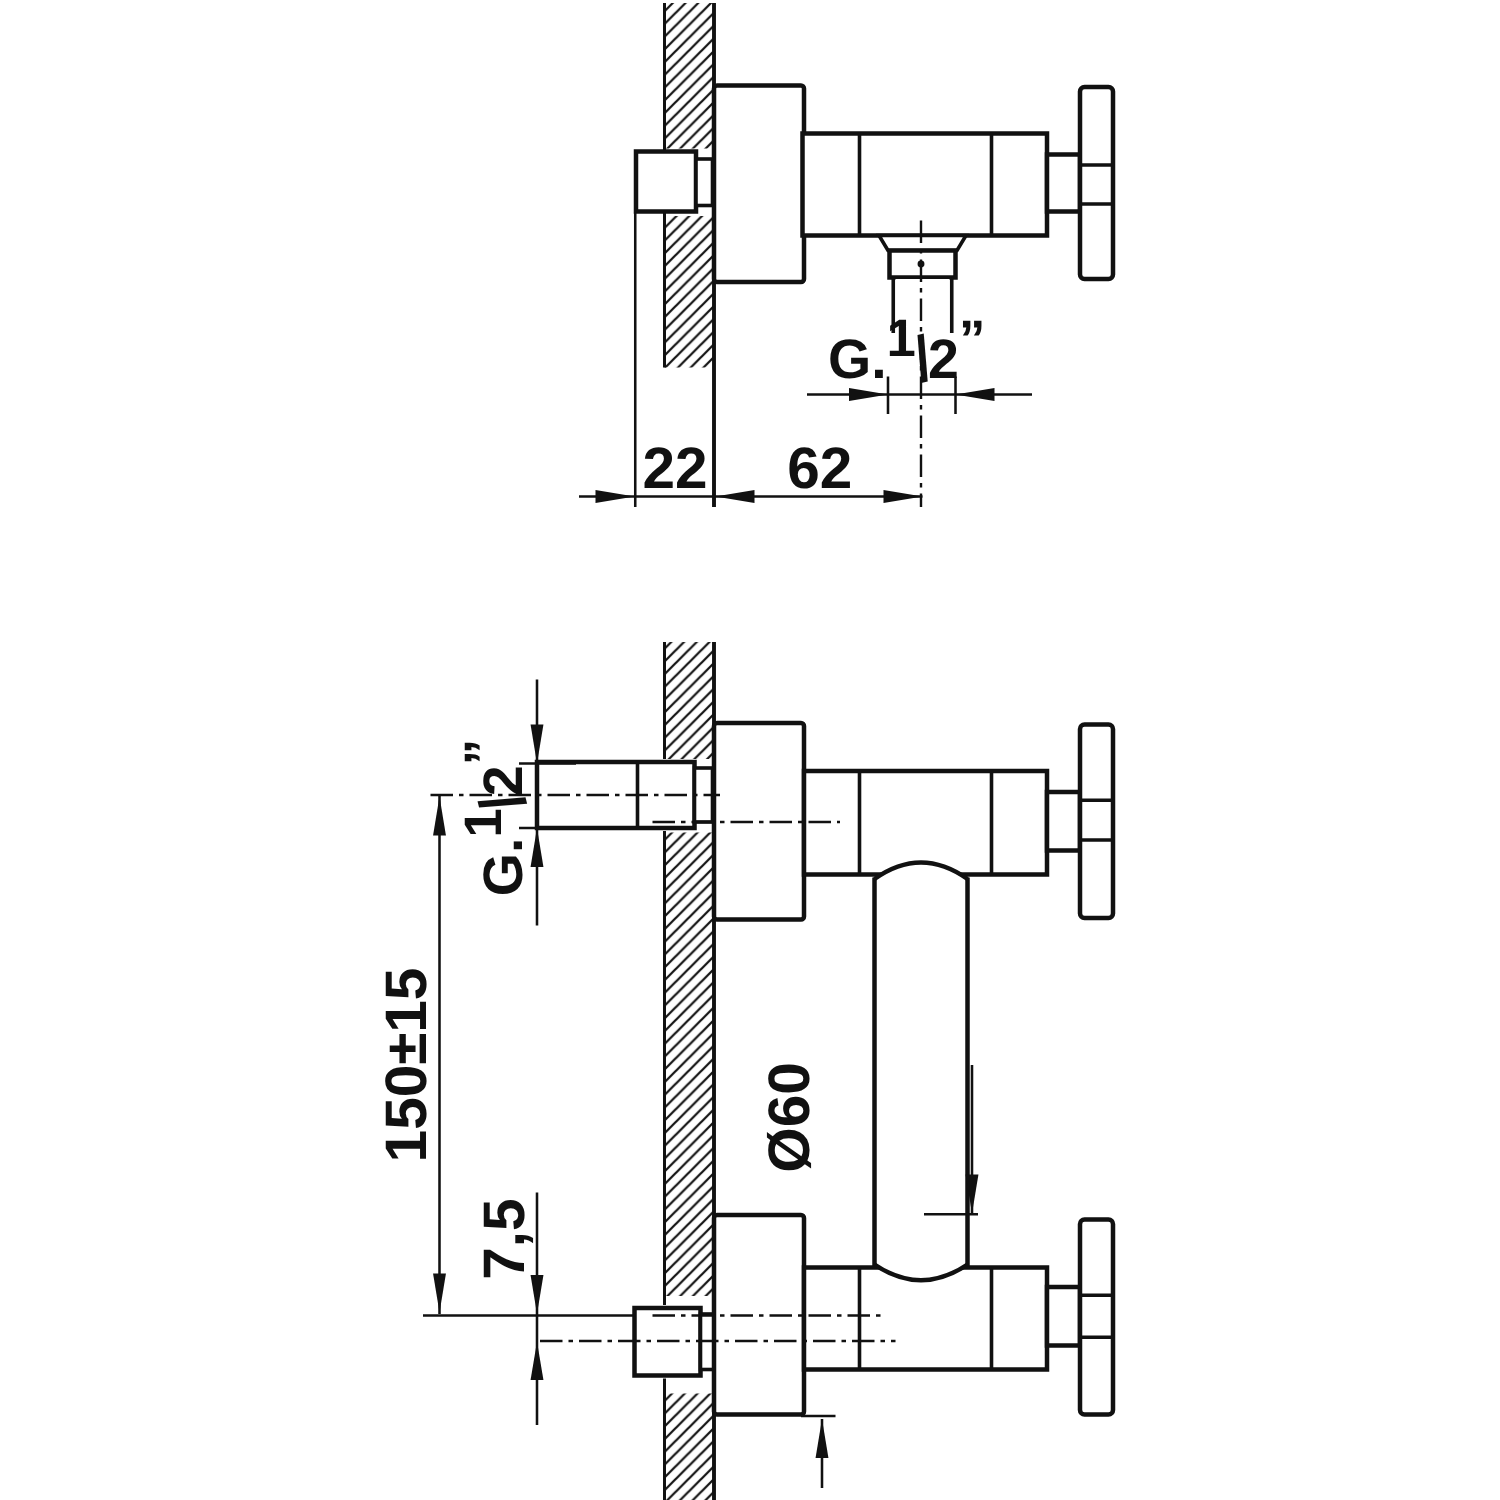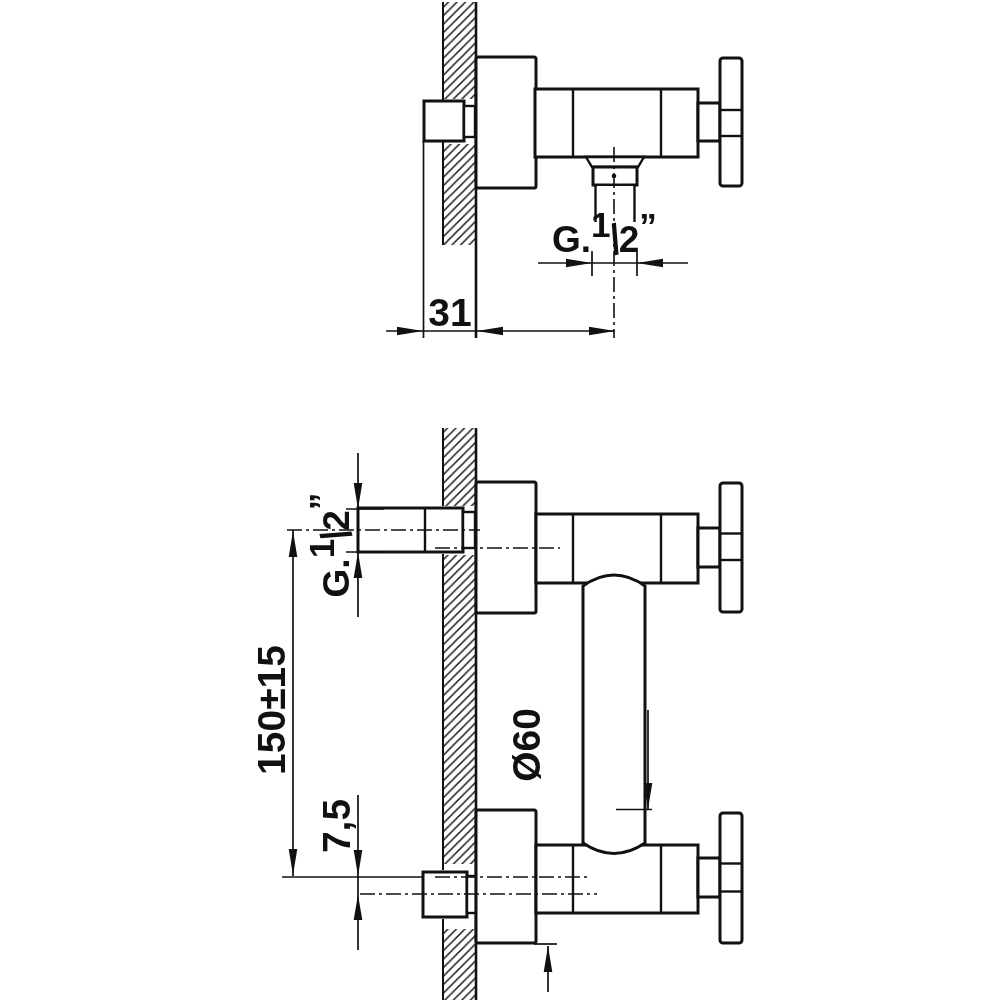--- a/index.html
+++ b/index.html
@@ -173,22 +173,23 @@
   <g>
     <line x1="648" y1="710" x2="648" y2="809" stroke="#111" stroke-width="1.7"></line>
     <polygon points="648,809 643.7,783 652.3,783" fill="#111"></polygon>
     <line x1="616" y1="809.5" x2="652" y2="809.5" stroke="#111" stroke-width="1.7"></line>
     <line x1="534" y1="944" x2="557" y2="944" stroke="#111" stroke-width="1.7"></line>
     <line x1="548" y1="946" x2="548" y2="992" stroke="#111" stroke-width="1.7"></line>
     <polygon points="548,946 543.7,972 552.3,972" fill="#111"></polygon>
   </g>
 </svg>
 
-<div class="t ctr" style="left:423px;top:293px;width:54px;height:38px;font-size:39px;">31</div>
-
+<div class="t ctr" style="left:423px;top:293px;width:54px;height:38px;font-size:39px;">22</div>
+
+<div class="t ctr" style="left:478px;top:293px;width:137px;height:38px;font-size:39px;">62</div>
 
 <div class="t" style="left:552px;top:221px;font-size:37px;">
   <span class="gf">
     <span>G.</span>
         <span class="num">1</span>
         <span class="sl">/</span>
         <span>2</span>
         <span class="in">”</span>
   </span>
 </div>

